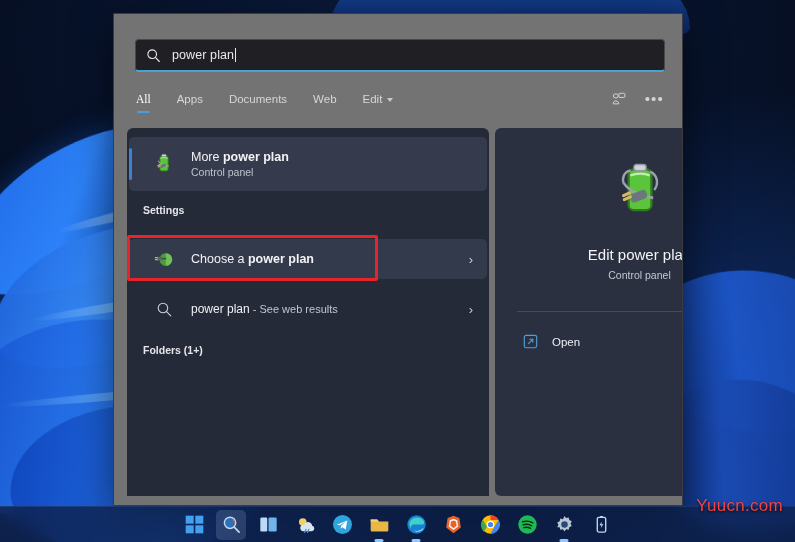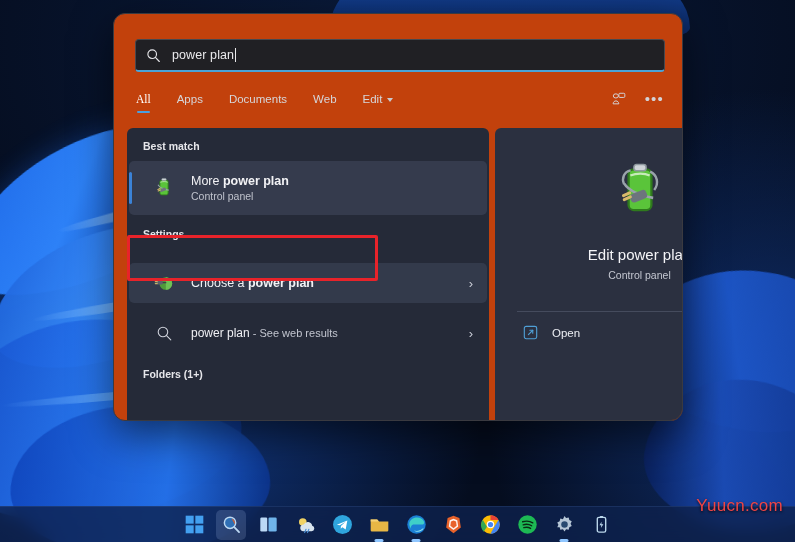--- a/index.html
+++ b/index.html
@@ -98,23 +98,23 @@
     left: 330px; top: -60px; width: 360px; height: 110px;
     background: linear-gradient(180deg, #1f63d8 0%, #0d2f73 80%);
     border-radius: 50% 50% 45% 55% / 80% 80% 20% 20%;
     opacity: .85;
   }
 
   
   #search-panel {
     position: absolute;
     left: 113px; top: 13px;
-    width: 570px; height: 408px;
-    background: #c2410c;
-    border-radius: 12px;
+    width: 570px; height: 493px;
+    background: #737373;
+    border-radius: 1px;
     box-shadow: 0 14px 40px rgba(0,0,0,.55);
     border: 1px solid #3a3a40;
     overflow: hidden;
   }
 
   
   .search-box-wrap {
     position: absolute; left: 21px; top: 25px;
     width: 530px; height: 33px;
   }
@@ -301,21 +301,21 @@
   }
   .pv-divider {
     width: 245px; height: 1px;
     background: #454b5d;
     margin-top: 30px;
   }
   .pv-open {
     width: 245px;
     display: flex; align-items: center;
     gap: 14px;
-    margin-top: 8px;
+    margin-top: 17px;
     padding: 5px 0 5px 6px;
     border-radius: 4px;
     cursor: default;
   }
   .pv-open-label { color: #eceef3; font-size: 11.5px; }
 
   
   #taskbar {
     position: absolute;
     left: 0; bottom: 0;
@@ -409,21 +409,20 @@
           <ellipse cx="6.2" cy="5.2" rx="2.7" ry="2.2" fill="none" stroke="#d3d3d8" stroke-width="1.05"></ellipse>
           <path d="M3.3 13.6c0-1.8 1.4-3.1 3-3.1s3 1.3 3 3.1z" fill="none" stroke="#d3d3d8" stroke-width="1.05"></path>
           <rect x="9.4" y="2.4" width="6.3" height="4.4" rx="1.1" fill="none" stroke="#d3d3d8" stroke-width="1.05"></rect>
         </svg>
         <span class="dots">•••</span>
       </div>
     </div>
 
     <div class="results-pane">
 
-      <div class="section-head" style="margin-top:12px;">Best match</div>
 
       <div class="row row-best" style="margin-top:9px;">
         <div class="row-icon">
           <svg viewBox="0 0 26 26" width="24" height="24">
             <rect x="8.5" y="4.5" width="9" height="16" rx="2" fill="#5ac43a" stroke="#2f7a1d" stroke-width="1"></rect>
             <rect x="10.6" y="2.6" width="4.8" height="2.4" rx="1" fill="#cfd4d8" stroke="#8e989e" stroke-width=".7"></rect>
             <path d="M9 6.8c2.5-1 6-1 8 0" stroke="#d9f2cf" stroke-width=".9" fill="none" opacity=".8"></path>
             <path d="M6.5 9.5c1.6 2.6 6.6 5.2 11.6 5.8" stroke="#9aa3ab" stroke-width="1.15" fill="none"></path>
             <rect x="8.6" y="13.2" width="6.6" height="3.4" rx="1.4" fill="#6d757d" transform="rotate(-22 11.9 14.9)"></rect>
             <path d="M6.4 14.6l2.3-1.1M6.7 16.2l2.3-1.1" stroke="#d8b96a" stroke-width="1.25" stroke-linecap="round"></path>

